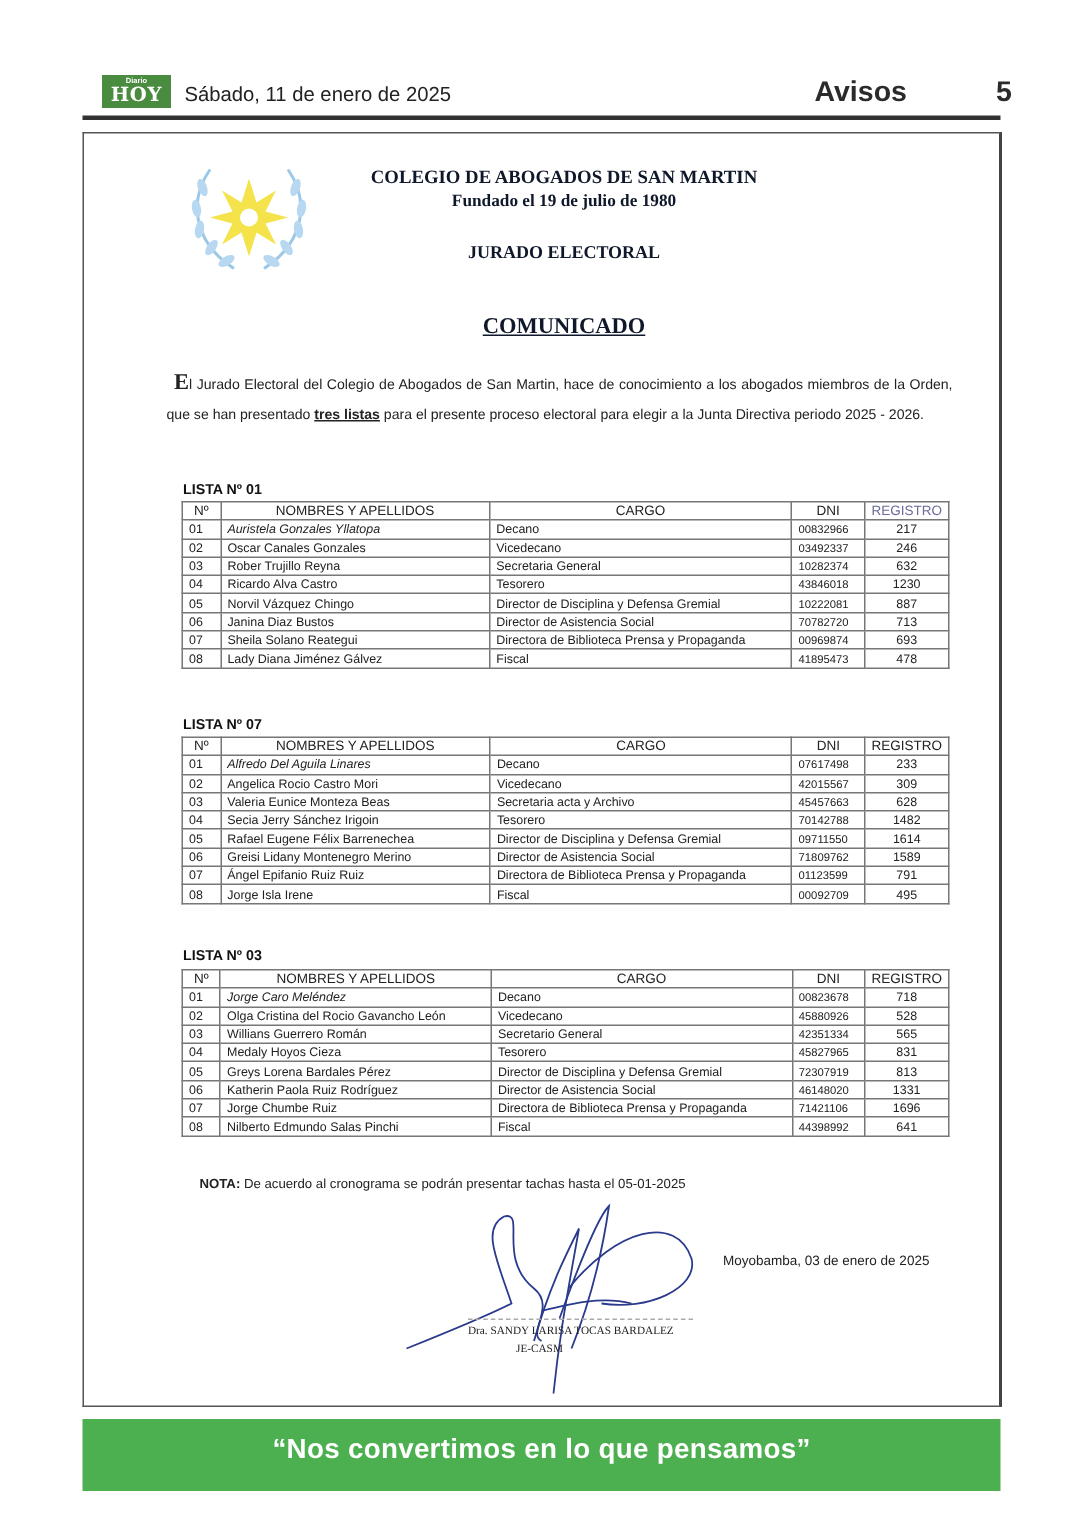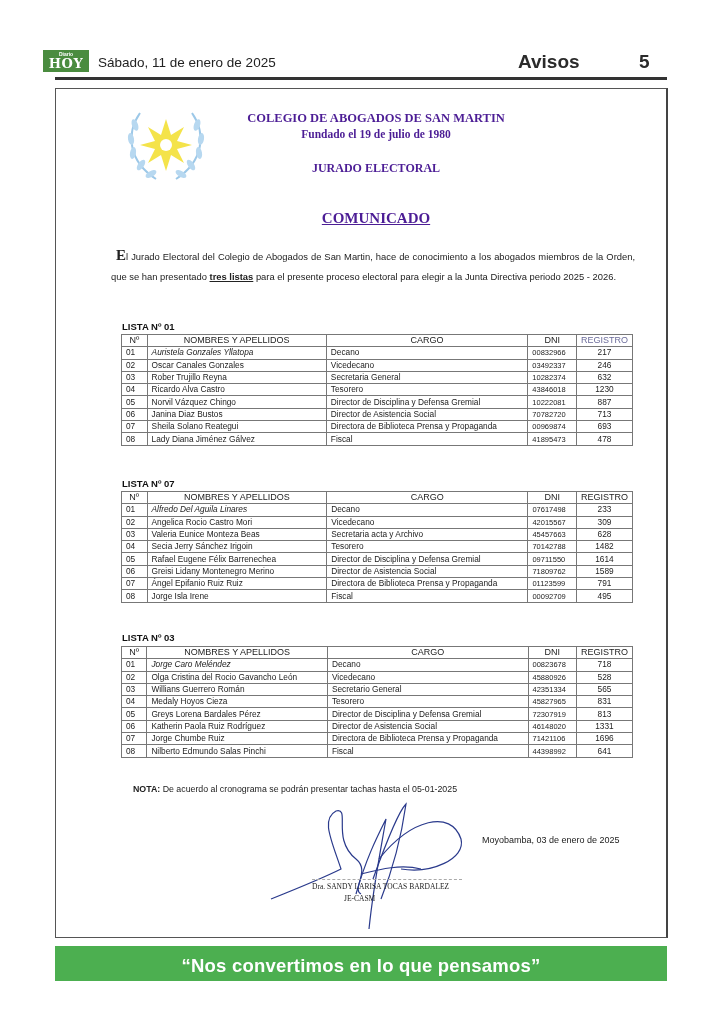--- a/index.html
+++ b/index.html
@@ -1,27 +1,27 @@
 <!DOCTYPE html>
 <html><head>
 <meta charset="utf-8">
 <style>
   html, body { margin:0; padding:0; background:#ffffff; }
   body { width:723px; height:1024px; position:relative; overflow:hidden; font-family:"Liberation Sans", sans-serif; color:#222; }
-  .hdr { position:absolute; left:43px; top:48px; width:612px; height:28px; }
+  .hdr { position:absolute; left:68px; top:48px; width:612px; height:28px; }
   .logo { position:absolute; left:0; top:2px; width:46px; height:22px; background:#4a8c3f; color:#fff; text-align:center; }
   .logo .small { font-size:5px; font-weight:bold; line-height:6px; display:block; margin-top:1px; }
   .logo .big { font-family:"DejaVu Serif", serif; font-size:13px; font-weight:bold; line-height:13px; display:block; letter-spacing:0.5px; }
   .hdr-date { position:absolute; left:55px; top:7px; font-size:13.5px; color:#222; }
   .hdr-section { position:absolute; left:475px; top:3px; font-size:19px; font-weight:bold; color:#2b2b2b; }
   .hdr-page { position:absolute; left:596px; top:3px; font-size:19px; font-weight:bold; color:#2b2b2b; }
   .hdr-rule { position:absolute; left:55px; top:77px; width:612px; height:3px; background:#333; }
   .frame { position:absolute; left:55px; top:88px; width:610px; height:848px; border:1px solid #555; border-right:2px solid #444; background:#fff; }
   .emblem { position:absolute; left:66px; top:16px; width:88px; height:80px; }
-  .inst { position:absolute; left:150px; width:340px; text-align:center; font-family:"Liberation Serif", serif; font-weight:bold; color:#4c1d95; }
+  .inst { position:absolute; left:150px; width:340px; text-align:center; font-family:"Liberation Serif", serif; font-weight:bold; color:#0f172a; }
   .inst.t1 { top:22px; font-size:12.5px; }
   .inst.t2 { top:39px; font-size:11.5px; }
   .inst.t3 { top:72px; font-size:12px; }
   .inst.t4 { top:121px; font-size:15px; text-decoration:underline; }
   .para { position:absolute; left:55px; top:156px; width:524px; font-size:9.4px; line-height:20px; color:#222; text-align:justify; }
   .para .drop { font-family:"Liberation Serif", serif; font-weight:bold; font-size:15px; margin-left:5px; }
   .para u { font-weight:bold; }
   .lista-title { position:absolute; left:66px; font-size:9.5px; font-weight:bold; color:#111; }
   table.lista { position:absolute; left:65px; width:512px; border-collapse:collapse; font-size:8.3px; color:#222; }
   table.lista th, table.lista td { border:1px solid #777; padding:0 4px; height:11.3px; line-height:11px; white-space:nowrap; overflow:hidden; }
@@ -33,21 +33,21 @@
   table.lista td.reg { width:46px; text-align:center; }
   table.lista th.regh.muted { color:#6b6b9a; }
   table.lista tr.bold td.name { font-weight:normal; font-style:italic; }
   .nota { position:absolute; left:77px; top:695px; font-size:8.8px; color:#222; }
   .nota b { font-weight:bold; }
   .lugar { position:absolute; left:426px; top:707px; font-size:9px; color:#222;margin-top:39px; }
   .signature { position:absolute; left:205px; top:710px; width:230px; height:140px; }
   .sig-name { position:absolute; left:256px; top:793px; font-family:"Liberation Serif", serif; font-size:7.5px; color:#222; }
   .sig-role { position:absolute; left:288px; top:805px; font-family:"Liberation Serif", serif; font-size:7.5px; color:#222; }
   .sig-line { position:absolute; left:256px; top:790px; width:150px; border-top:1px dashed #aaa; }
-  .banner { position:absolute; left:55px; top:946px; width:612px; height:35px; background:#4caf50; color:#fff; text-align:center; font-size:18.5px; font-weight:bold; line-height:40px; letter-spacing:0.2px; }
+  .banner { position:absolute; left:55px; top:946px; width:612px; height:48px; background:#4caf50; color:#fff; text-align:center; font-size:18.5px; font-weight:bold; line-height:40px; letter-spacing:0.2px; }
 </style>
 </head>
 <body>
 
 <div class="hdr">
   <div class="logo">
     <span class="small">Diario</span>
     <span class="big">HOY</span>
   </div>
   <div class="hdr-date">Sábado, 11 de enero de  2025</div>

